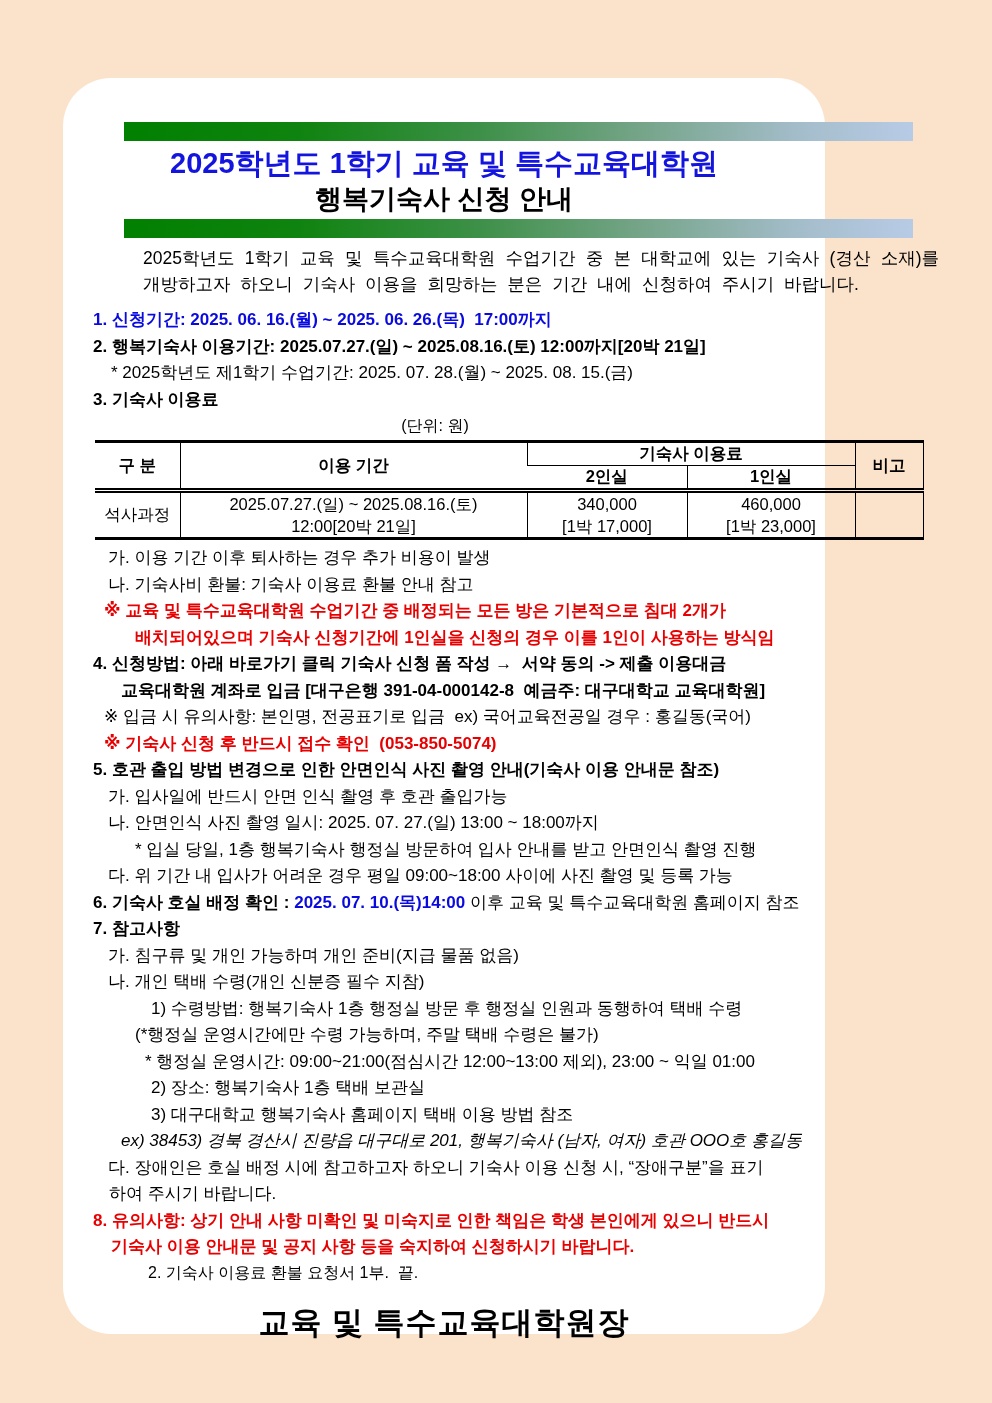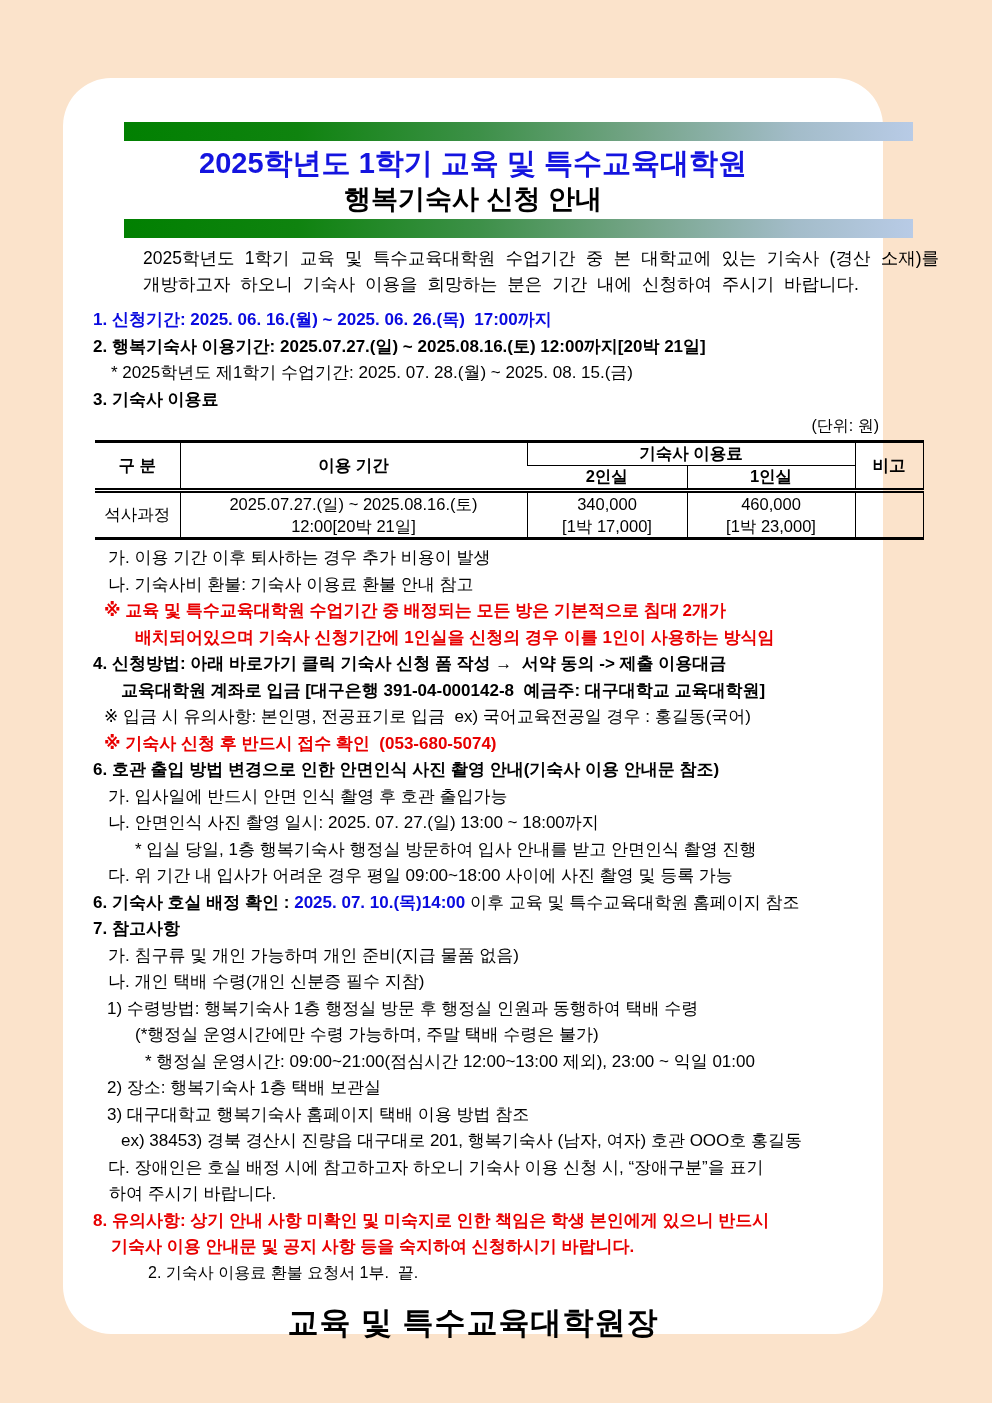--- a/index.html
+++ b/index.html
@@ -12,21 +12,21 @@
     position: relative;
     width: 992px;
     height: 1403px;
     background: #FBE3CB;
     overflow: hidden;
   }
   .card {
     position: absolute;
     left: 63px;
     top: 78px;
-    width: 820px;
+    width: 762px;
     height: 1256px;
     background: #FFFFFF;
     border-radius: 48px;
     padding-top: 44px;
   }
   .grad-bar {
     height: 19px;
     width: 789px;
     margin-left: 61px;
     background: linear-gradient(90deg, #018001 0%, #0f830f 22%, #3d9048 45%, #74a487 65%, #a3bcc9 85%, #b8cbe6 100%);
@@ -67,31 +67,31 @@
   .b { font-weight: bold; }
   .red { color: #E80000; }
   .blue { color: #0A0ADF; }
   .i-num  { padding-left: 30px; }
   .i-suba { padding-left: 45px; }
   .i-note { padding-left: 41px; }
   .i-star { padding-left: 48px; }
   .i-warn2{ padding-left: 72px; }
   .i-cont4{ padding-left: 58px; }
   .i-star5{ padding-left: 72px; }
-  .i-n1   { padding-left: 44px; }
+  .i-n1   { padding-left: 88px; }
   .i-par  { padding-left: 72px; }
   .i-star7{ padding-left: 82px; }
-  .i-ex   { padding-left: 58px; }
+  .i-ex   { padding-left: 58px; font-style: italic; }
   .i-cont { padding-left: 46px; }
   .i-cont8{ padding-left: 48px; }
   .unit-label {
-    text-align: right;
+    text-align: center;
     font-size: 16px;
     line-height: 22px;
-    padding-right: 4px;
+    padding-right: 18px;
     margin-top: 2px;
   }
   table.fee {
     border-collapse: collapse;
     table-layout: fixed;
     width: 828px;
     margin: 3px 0 5px 32px;
     border-top: 3px solid #000;
     border-bottom: 3px solid #000;
     font-size: 16.5px;
@@ -187,23 +187,23 @@
     </table>
 
     <div class="ln i-suba">가. 이용 기간 이후 퇴사하는 경우 추가 비용이 발생</div>
     <div class="ln i-suba">나. 기숙사비 환불: 기숙사 이용료 환불 안내 참고</div>
     <div class="ln i-note b red">※ 교육 및 특수교육대학원 수업기간 중 배정되는 모든 방은 기본적으로 침대 2개가</div>
     <div class="ln i-warn2 b red">배치되어있으며 기숙사 신청기간에 1인실을 신청의 경우 이를 1인이 사용하는 방식임</div>
 
     <div class="ln i-num b">4. 신청방법: 아래 바로가기 클릭 기숙사 신청 폼 작성 →  서약 동의 -&gt; 제출 이용대금</div>
     <div class="ln i-cont4 b">교육대학원 계좌로 입금 [대구은행 391-04-000142-8  예금주: 대구대학교 교육대학원]</div>
     <div class="ln i-note">※ 입금 시 유의사항: 본인명, 전공표기로 입금  ex) 국어교육전공일 경우 : 홍길동(국어)</div>
-    <div class="ln i-note b red">※ 기숙사 신청 후 반드시 접수 확인  (053-680-5074)</div>
-
-    <div class="ln i-num b">6. 호관 출입 방법 변경으로 인한 안면인식 사진 촬영 안내(기숙사 이용 안내문 참조)</div>
+    <div class="ln i-note b red">※ 기숙사 신청 후 반드시 접수 확인  (053-850-5074)</div>
+
+    <div class="ln i-num b">5. 호관 출입 방법 변경으로 인한 안면인식 사진 촬영 안내(기숙사 이용 안내문 참조)</div>
     <div class="ln i-suba">가. 입사일에 반드시 안면 인식 촬영 후 호관 출입가능</div>
     <div class="ln i-suba">나. 안면인식 사진 촬영 일시: 2025. 07. 27.(일) 13:00 ~ 18:00까지</div>
     <div class="ln i-star5">* 입실 당일, 1층 행복기숙사 행정실 방문하여 입사 안내를 받고 안면인식 촬영 진행</div>
     <div class="ln i-suba">다. 위 기간 내 입사가 어려운 경우 평일 09:00~18:00 사이에 사진 촬영 및 등록 가능</div>
 
     <div class="ln i-num"><span class="b">6. 기숙사 호실 배정 확인 : </span><span class="b blue">2025. 07. 10.(목)14:00</span><span> 이후 교육 및 특수교육대학원 홈페이지 참조</span></div>
 
     <div class="ln i-num b">7. 참고사항</div>
     <div class="ln i-suba">가. 침구류 및 개인 가능하며 개인 준비(지급 물품 없음)</div>
     <div class="ln i-suba">나. 개인 택배 수령(개인 신분증 필수 지참)</div>

